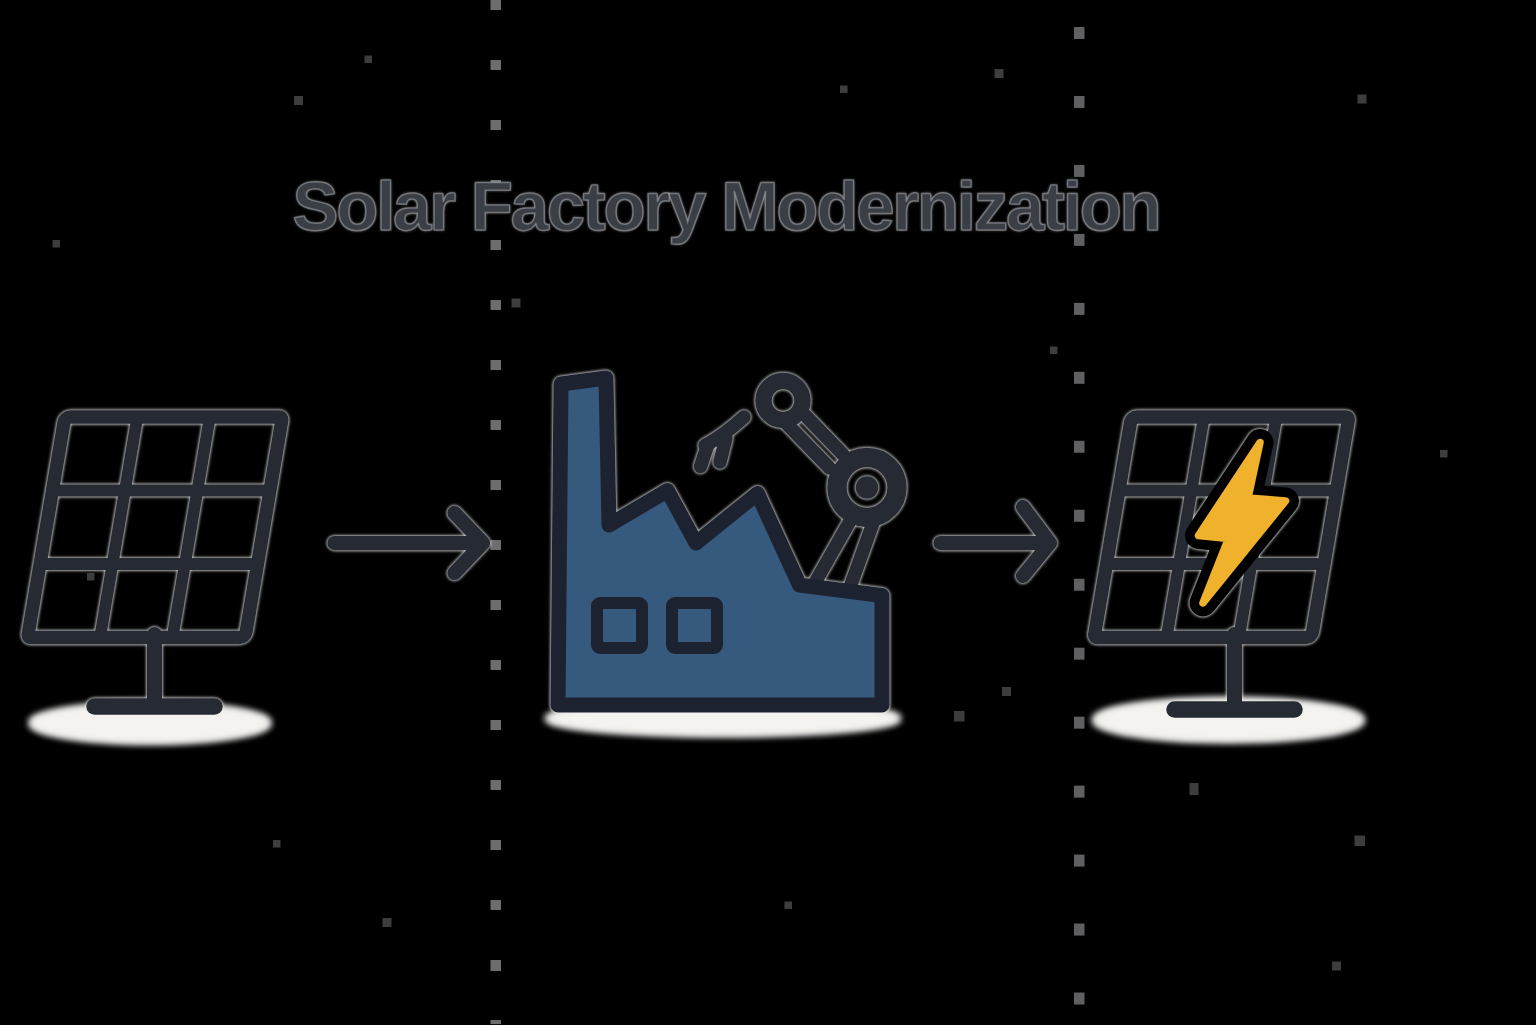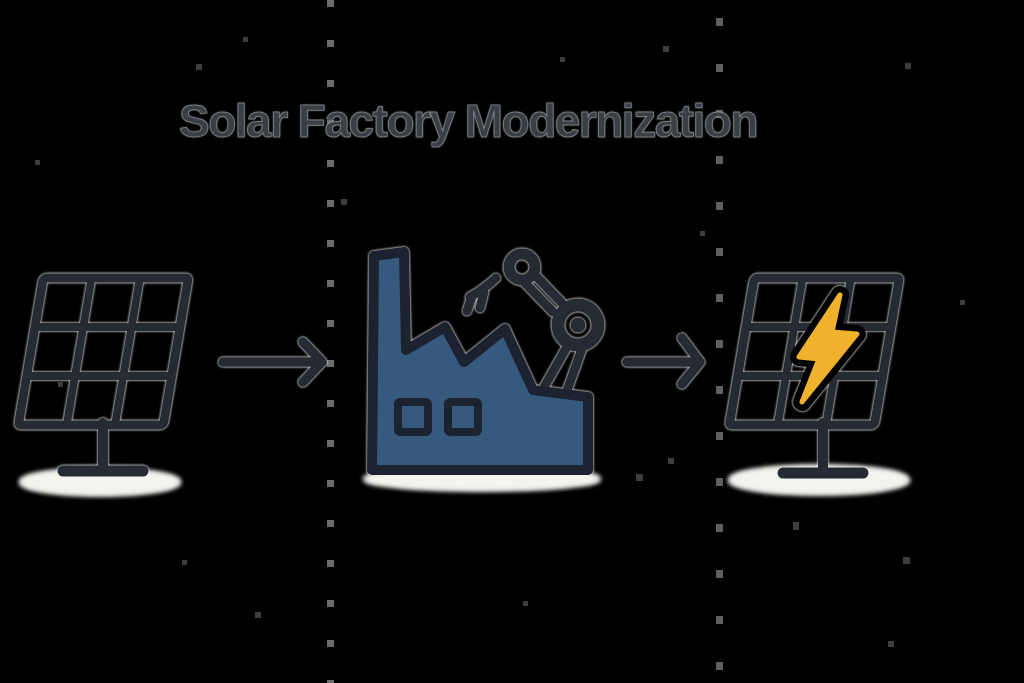--- a/index.html
+++ b/index.html
@@ -38,21 +38,21 @@
   }
   .speck {
     position: absolute;
     background: rgba(135,135,138,0.45);
   }
   .title {
     position: absolute;
     top: 94px;
     left: 0;
     width: 936px;
-    margin: 0;
+    margin: 16px;
     text-align: center;
     font-size: 46px;
     font-weight: 700;
     letter-spacing: -1.5px;
     color: var(--title-text, #3a3f46);
     -webkit-text-stroke: 1px rgba(165,168,173,0.5);
     text-shadow: 0 0 2px rgba(185,188,193,0.85);
     white-space: nowrap;
   }
   svg { position: absolute; overflow: visible; }

